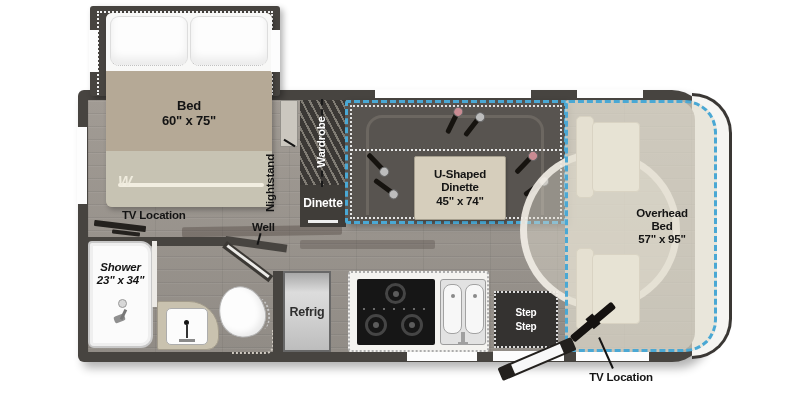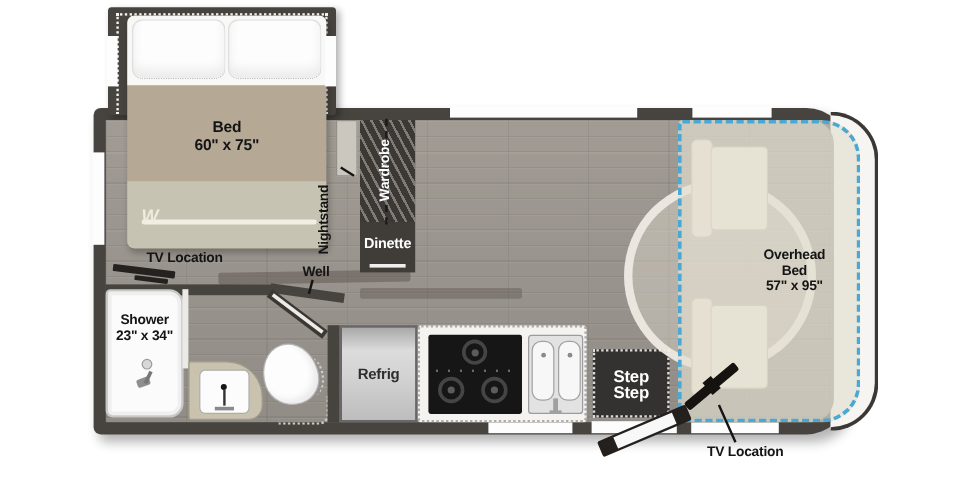--- a/index.html
+++ b/index.html
@@ -94,21 +94,21 @@
   .toilet{left:219px;top:286px;width:46px;height:52px;background:#fdfdfd;border:1.5px solid #b5b5b5;
       border-radius:50% 50% 46% 54%/56% 54% 44% 46%;transform:rotate(-18deg);z-index:4;
       box-sizing:border-box;box-shadow:inset -3px -4px 6px rgba(0,0,0,.08);}
   .toilet-dots{left:250px;top:298px;width:18px;height:32px;border-right:2px dotted #c9c9c9;
       border-radius:50%;transform:rotate(-8deg);z-index:4;}
   .floor-dots{left:232px;top:330px;width:40px;height:22px;border-right:2px dotted #cfc9c0;
       border-bottom:2px dotted #cfc9c0;z-index:4;border-radius:0 0 8px 0;}
 
   
   .refrig-wall{left:273px;top:271px;width:10px;height:81px;background:var(--wall);z-index:4;}
-  .refrig{left:283px;top:271px;width:65px;height:81px;z-index:4;box-sizing:border-box;
+  .refrig{left:283px;top:271px;width:48px;height:81px;z-index:4;box-sizing:border-box;
       background:linear-gradient(180deg,#a8a8a8,#dcdcdc 25%,#d2d2d2 55%,#bdbdbd);
       border:2px solid #686868;display:flex;align-items:center;justify-content:center;}
   .refrig span{font-weight:700;font-size:12.5px;color:#2e2e2e;letter-spacing:-0.2px;}
   .counter{left:348px;top:271px;width:141px;height:81px;background:#f4f3f0;border:2px dotted #adadad;
       border-radius:3px;z-index:4;box-sizing:border-box;}
   .cooktop{left:7px;top:6px;width:78px;height:66px;background:#161616;border-radius:2px;position:absolute;}
   .burner{position:absolute;border:3px solid #454545;border-radius:50%;box-sizing:border-box;}
   .burner::after{content:"";position:absolute;left:50%;top:50%;width:6px;height:6px;margin:-3px 0 0 -3px;
       border-radius:50%;background:#5c5c5c;}
   .ctrl-dots{left:6px;top:29px;width:66px;height:2px;position:absolute;
@@ -118,21 +118,21 @@
   .basin{top:4px;width:19px;height:50px;background:#f7f7f7;border:1px solid #a2a2a2;border-radius:8px;
       position:absolute;box-sizing:border-box;}
   .basin::after{content:"";position:absolute;left:50%;top:9px;width:4px;height:4px;margin-left:-2px;
       border-radius:50%;background:#8a8a8a;}
   .faucet{left:20px;top:52px;width:4px;height:11px;background:#a0a0a0;position:absolute;}
   .faucet::after{content:"";position:absolute;left:-3px;bottom:-2px;width:10px;height:3px;background:#a0a0a0;}
 
   
   .stepwell{left:494px;top:291px;width:64px;height:57px;background:var(--step);border:2px dotted #dcdcdc;
       z-index:4;box-sizing:border-box;display:flex;flex-direction:column;align-items:center;justify-content:center;}
-  .stepwell span{color:#fff;font-weight:700;font-size:14px;line-height:14px;letter-spacing:-0.2px;}
+  .stepwell span{color:#fff;font-weight:700;font-size:10px;line-height:14px;letter-spacing:-0.2px;}
   .dash-circle{left:520px;top:150px;width:160px;height:160px;border-radius:50%;z-index:4;
       background:rgba(222,217,204,.45);border:7px solid rgba(243,240,232,.85);box-sizing:border-box;}
   .seat{z-index:5;width:66px;height:90px;}
   .seat .back{left:0;top:4px;width:18px;height:82px;background:#e9e3d2;border:1px solid #c3bca8;
       border-radius:5px;position:absolute;box-sizing:border-box;}
   .seat .cush{left:16px;top:10px;width:48px;height:70px;background:var(--seat);border:1px solid #c3bca8;
       border-radius:4px;position:absolute;box-sizing:border-box;}
   .overlay{left:565px;top:100px;width:152px;height:252px;background:rgba(227,222,208,.68);
       border:3px dashed var(--accent);border-radius:4px 32px 32px 4px;z-index:6;box-sizing:border-box;}
   .overlay .lbl{position:absolute;left:44px;top:104px;width:100px;z-index:7;}
@@ -180,35 +180,51 @@
 
   <div class="abs wardrobe"></div>
   <div class="abs wardrobe-dash"></div>
   <div class="lbl vlabel wlabel" style="left:279px;top:135px;width:86px;height:14px;">Wardrobe</div>
 
   <div class="abs pantry">
     <div class="lbl wlabel" style="left:0;top:12px;width:46px;font-size:12px;">Dinette</div>
     <div class="pantry-bar"></div>
   </div>
 
+  <div class="abs dinette">
+    <div class="dinette-dots"></div>
+    <div class="bench-inner"></div>
+    <div class="dinette-mid"></div>
+    <div class="strap" style="left:16px;top:58px;transform:rotate(46deg);"></div>
+    <div class="strap" style="left:24px;top:82px;transform:rotate(36deg);"></div>
+    <div class="strap pink" style="left:92px;top:16px;transform:rotate(-64deg);"></div>
+    <div class="strap" style="left:112px;top:20px;transform:rotate(-52deg);"></div>
+    <div class="strap pink" style="left:164px;top:58px;transform:rotate(-46deg);"></div>
+    <div class="strap" style="left:174px;top:82px;transform:rotate(-36deg);"></div>
+    <div class="dtable">
+      <span>U-Shaped</span>
+      <span>Dinette</span>
+      <span>45" x 74"</span>
+    </div>
+  </div>
 
   <div class="abs bathwall-top"></div>
   <div class="abs bathwall-ang"></div>
   <div class="abs bathdoor">
     <div class="bathdoor-stripe"></div>
   </div>
   <div class="abs tvbar" style="left:94px;top:223px;width:52px;height:6px;transform:rotate(7deg);"></div>
   <div class="abs tvbar" style="left:112px;top:231px;width:28px;height:4px;transform:rotate(7deg);"></div>
   <div class="lbl" style="left:122px;top:209px;">TV Location</div>
 
   <div class="lbl" style="left:252px;top:221px;">Well</div>
   <div class="leader" style="left:258px;top:233px;width:2px;height:12px;transform:rotate(15deg);"></div>
 
   <div class="abs shower">
-    <div class="lbl" style="left:0;top:18px;width:61px;">
+    <div class="lbl" style="left:0;top:18px;width:61px;font-style:italic;">
       <span>Shower</span><br>
       <span>23" x 34"</span>
     </div>
     <div class="shower-drain"></div>
     <div class="shower-faucet-a"></div>
     <div class="shower-faucet-b"></div>
   </div>
   <div class="abs bath-div"></div>
   <div class="abs sinkcounter">
     <div class="bathsink">

